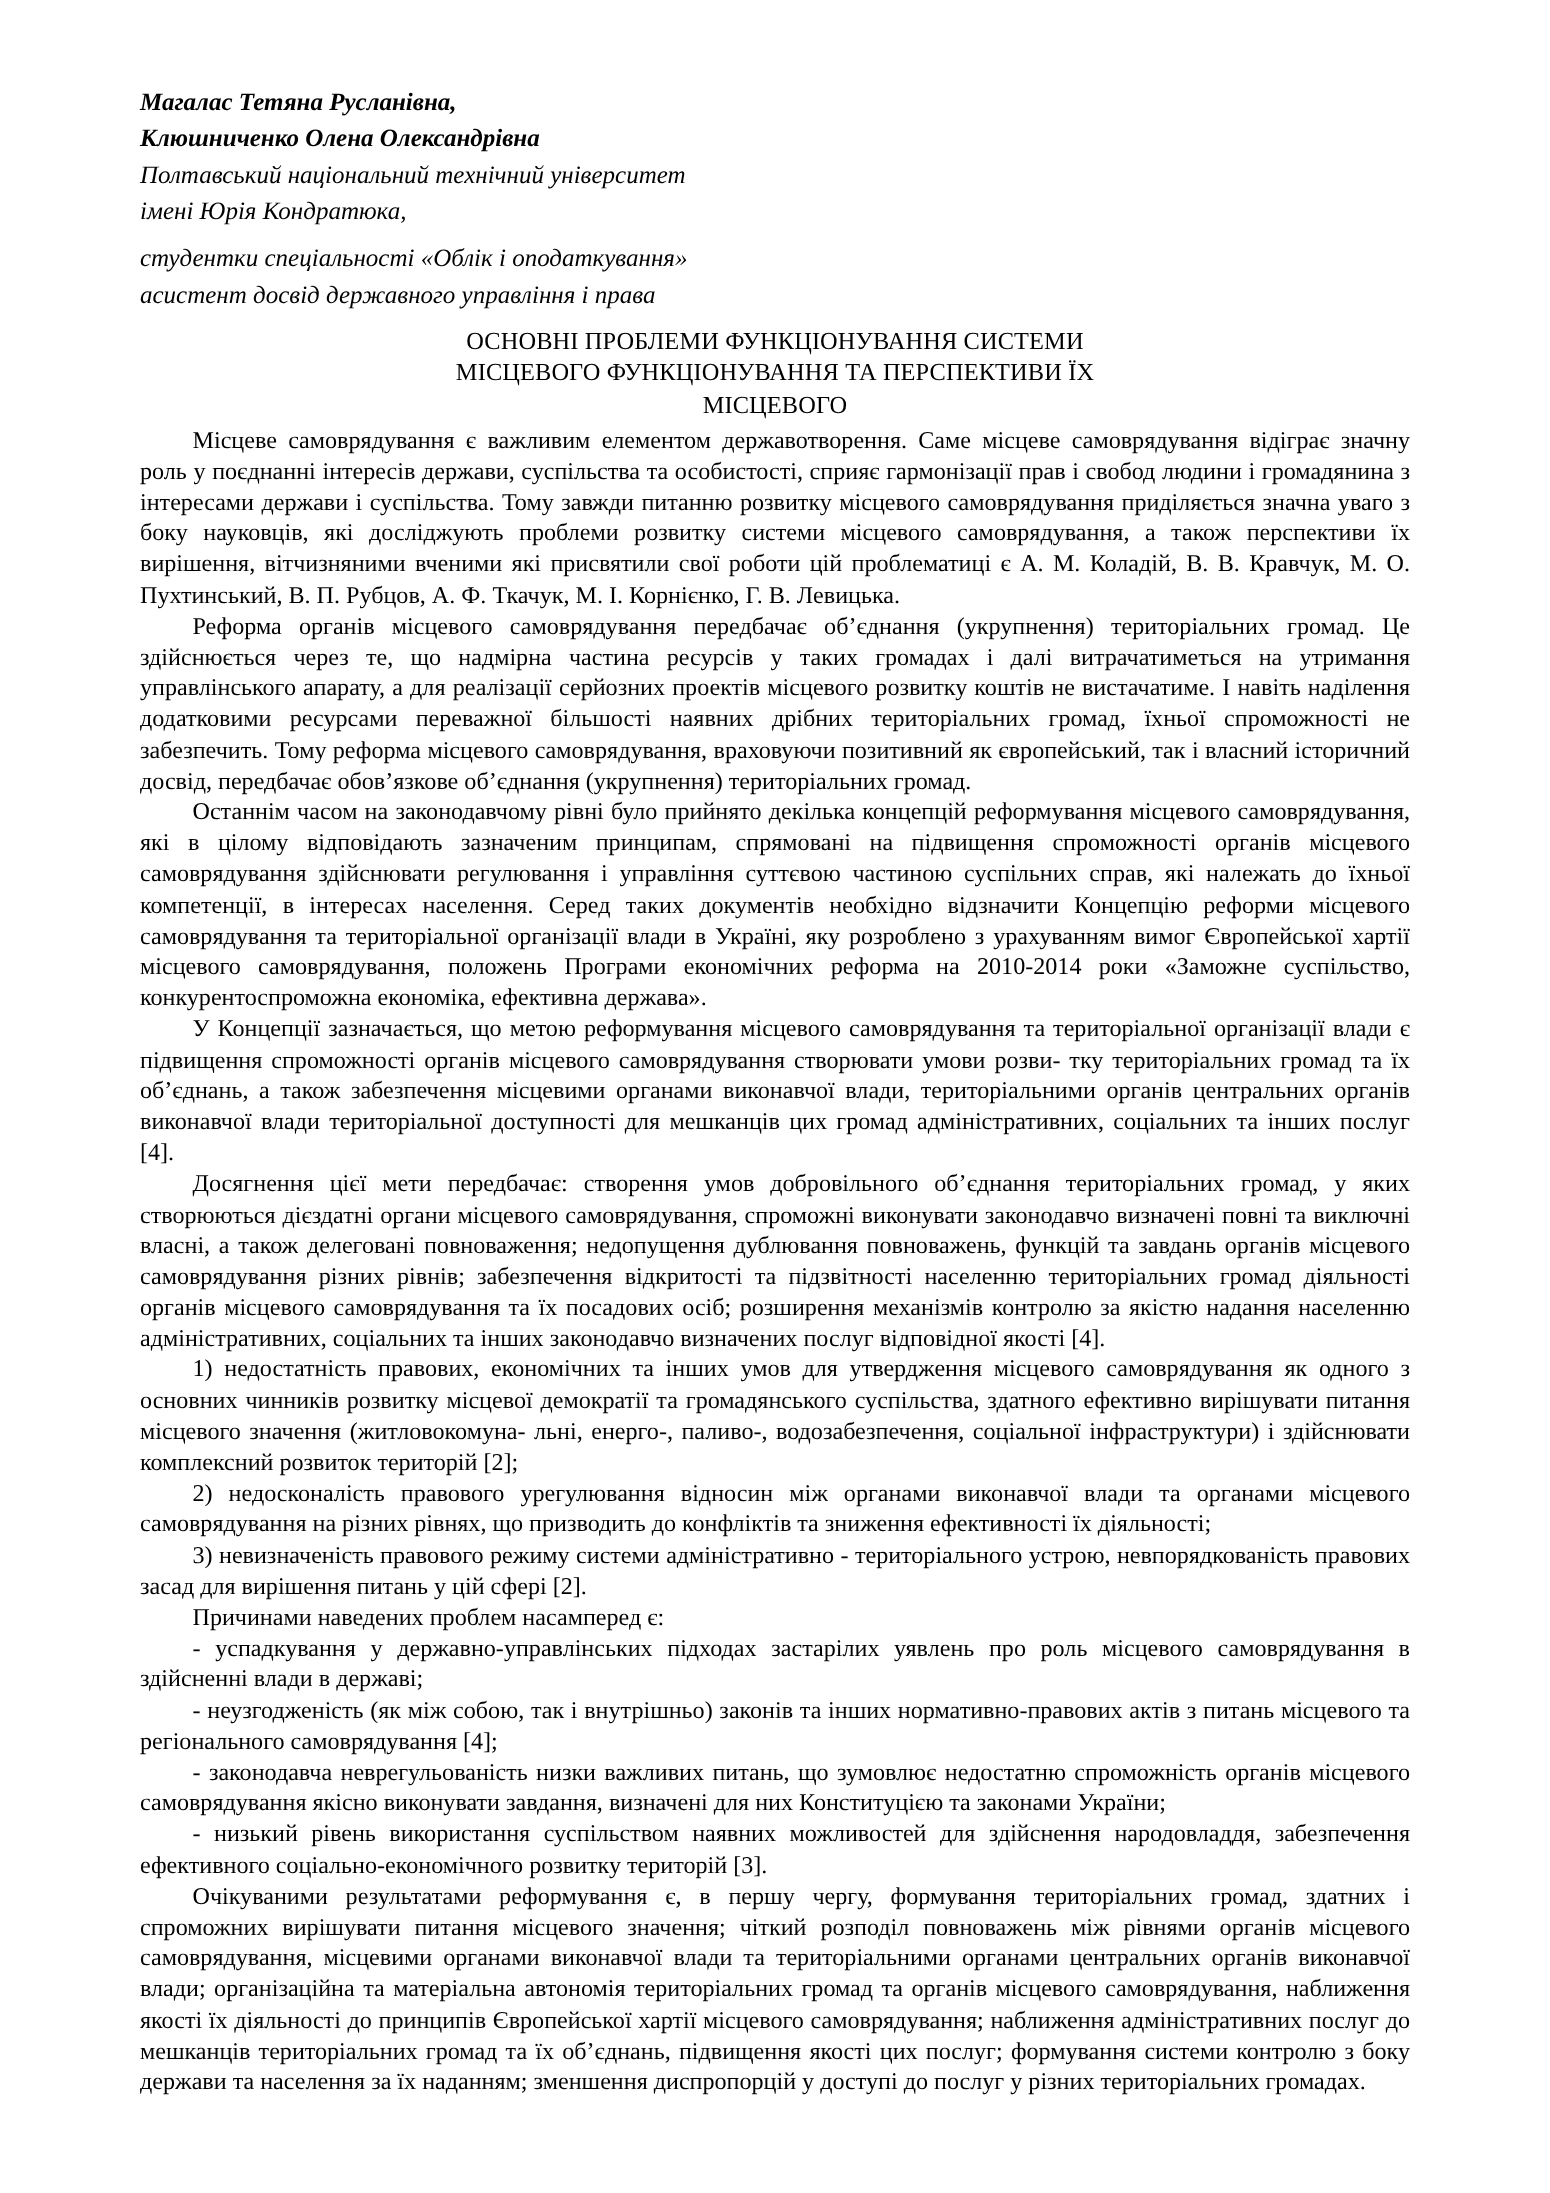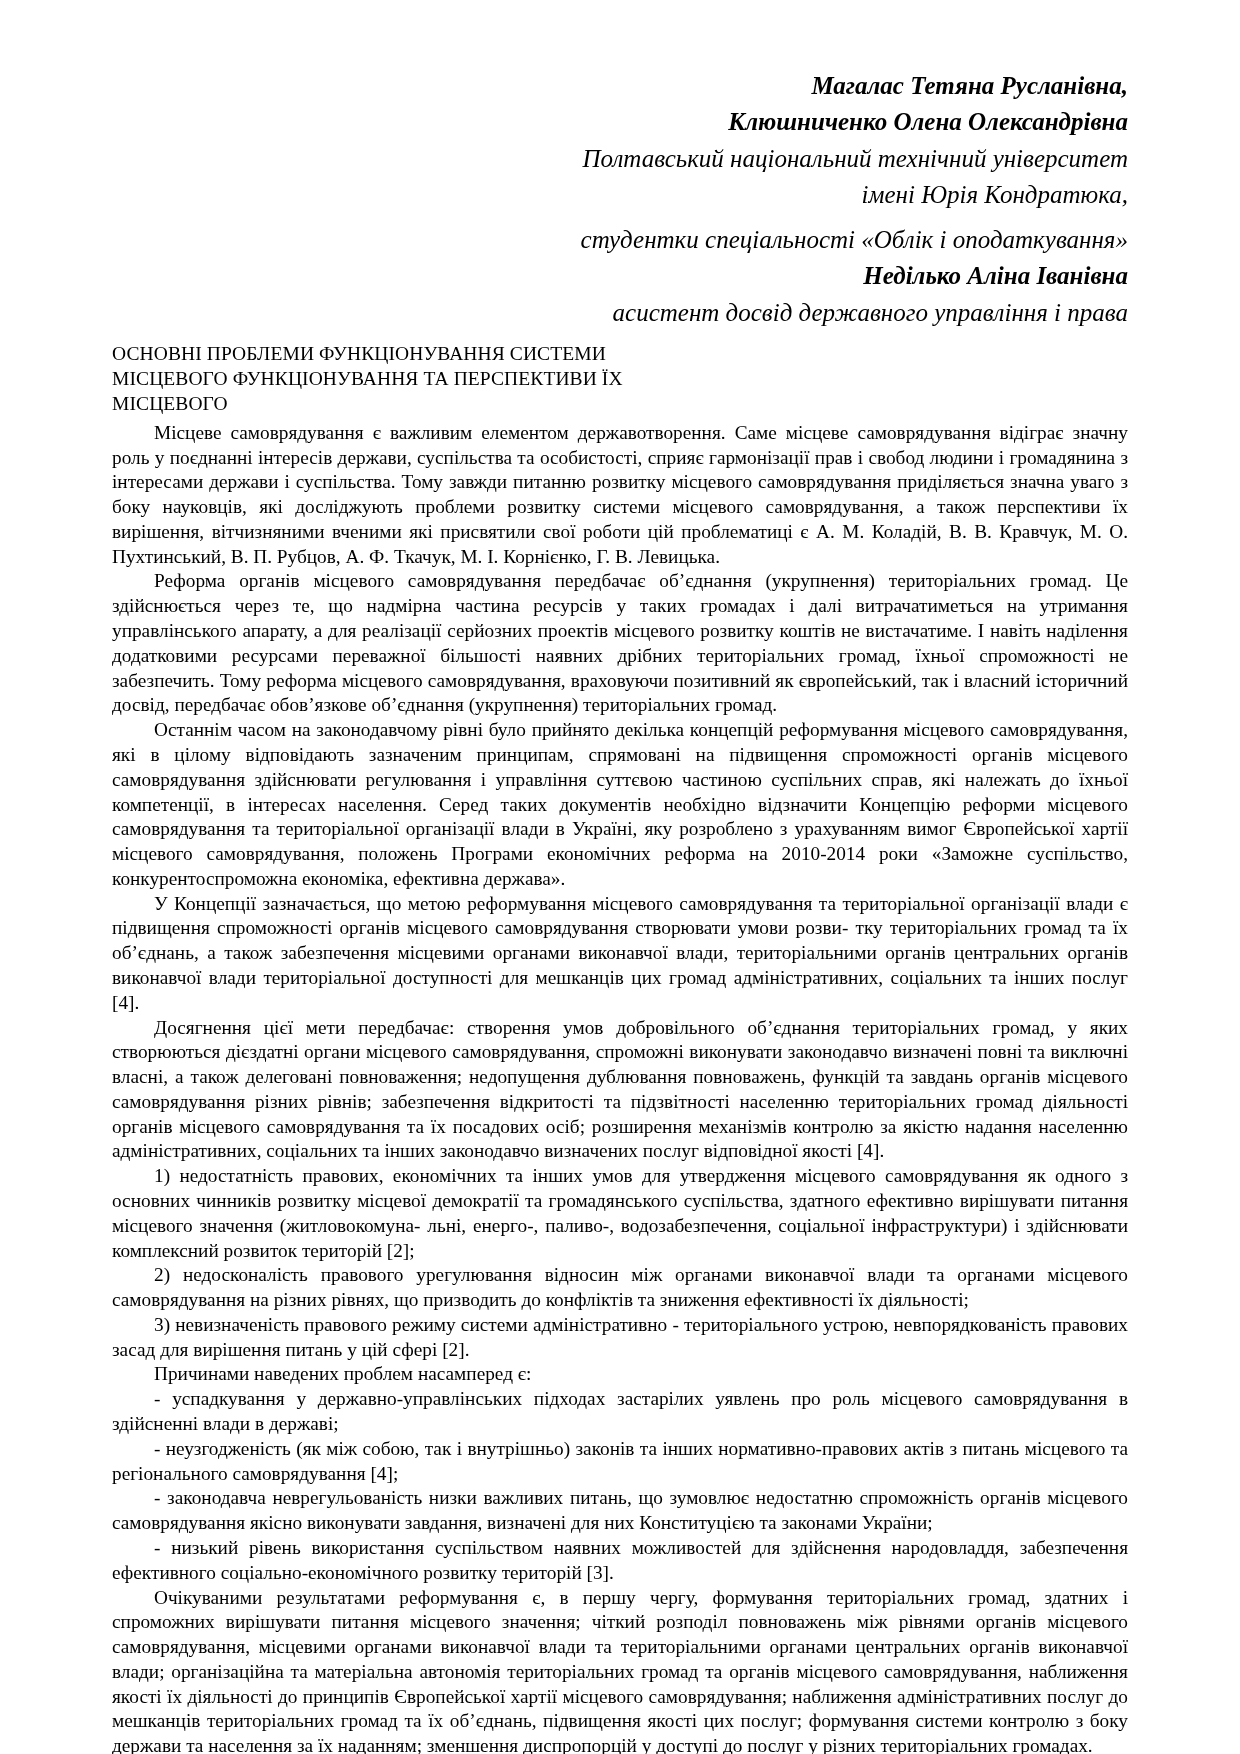--- a/index.html
+++ b/index.html
@@ -13,36 +13,36 @@
     font-family: "Liberation Serif", serif;
     color: #000000;
   }
   .page {
     width: 1240px;
     min-height: 1754px;
     box-sizing: border-box;
     padding: 68px 112px 40px 112px;
   }
   .hdr {
-    text-align: right;
-    font-size: 25px;
+    text-align: left;
+    font-size: 20px;
     line-height: 1.45;
   }
   .hdr .bi {
     font-weight: bold;
     font-style: italic;
   }
   .hdr .it {
     font-style: italic;
   }
   .hdr-gap {
     height: 9px;
   }
   .title {
-    text-align: left;
+    text-align: center;
     font-size: 19.5px;
     line-height: 1.30;
     margin-top: 10px;
     margin-bottom: 4px;
   }
   .title div {
     letter-spacing: 0.1px;
   }
   p.body {
     margin: 0;
@@ -59,21 +59,20 @@
 
 <div class="page">
 
   <div class="hdr">
     <div class="bi">Магалас Тетяна Русланівна,</div>
     <div class="bi">Клюшниченко Олена Олександрівна</div>
     <div class="it">Полтавський національний технічний університет</div>
     <div class="it">імені Юрія Кондратюка,</div>
     <div class="hdr-gap"></div>
     <div class="it">студентки спеціальності «Облік і оподаткування»</div>
-    <div class="bi">Неділько Аліна Іванівна</div>
     <div class="it">асистент досвід державного управління і права</div>
   </div>
 
   <div class="title">
     <div>ОСНОВНІ ПРОБЛЕМИ ФУНКЦІОНУВАННЯ СИСТЕМИ</div>
     <div>МІСЦЕВОГО ФУНКЦІОНУВАННЯ ТА ПЕРСПЕКТИВИ ЇХ</div>
     <div>МІСЦЕВОГО</div>
   </div>
 
   <p class="body">Місцеве самоврядування є важливим елементом державотворення. Саме місцеве самоврядування відіграє значну роль у поєднанні інтересів держави, суспільства та особистості, сприяє гармонізації прав і свобод людини і громадянина з інтересами держави і суспільства. Тому завжди питанню розвитку місцевого самоврядування приділяється значна уваго з боку науковців, які досліджують проблеми розвитку системи місцевого самоврядування, а також перспективи їх вирішення, вітчизняними вченими які присвятили свої роботи цій проблематиці є А. М. Коладій, В. В. Кравчук, М. О. Пухтинський, В. П. Рубцов, А. Ф. Ткачук, М. І. Корнієнко, Г. В. Левицька.</p>

